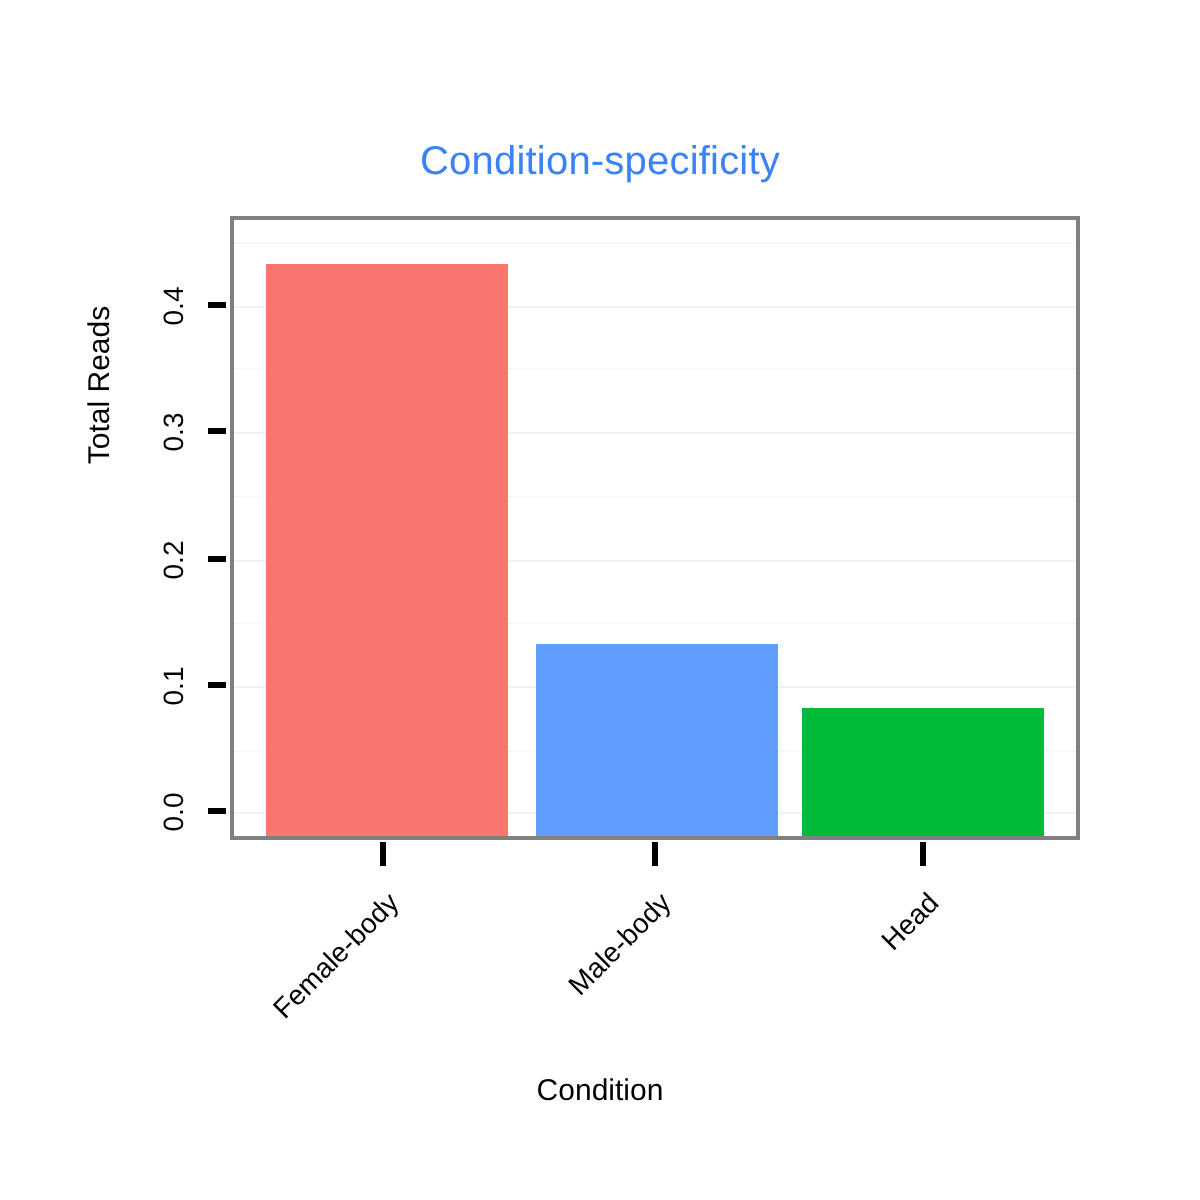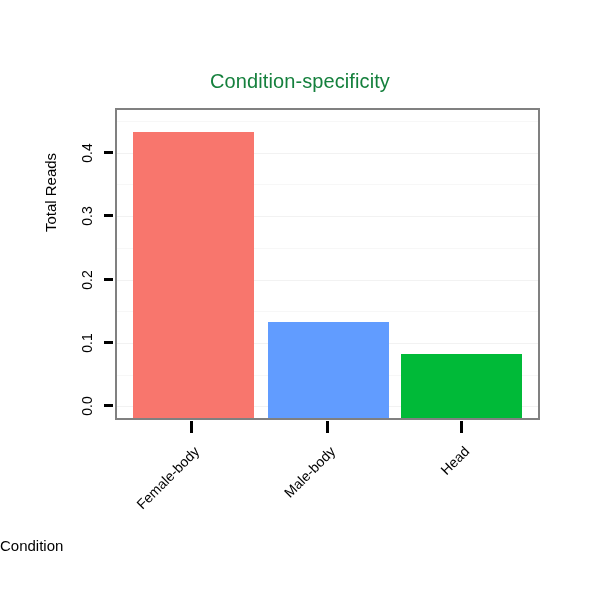--- a/index.html
+++ b/index.html
@@ -13,21 +13,21 @@
   }
   #figure{position:absolute;left:0;top:0;width:600px;height:600px;}
 
   
   #chart-title{
     position:absolute;
     left:0;top:70px;width:600px;
     text-align:center;
     font-size:20px;
     letter-spacing:0.1px;
-    color:#15803d;
+    color:#3b82f6;
   }
 
   
   #plot-panel{
     position:absolute;
     left:115px;top:108px;
     width:425px;height:312px;
     background:#ffffff;
     border:2px solid #808080;
     box-sizing:border-box;
@@ -90,20 +90,21 @@
     position:absolute;
     font-size:14px;
     white-space:nowrap;
     transform:rotate(-45deg);
     transform-origin:right top;
     text-align:right;
   }
   #x-axis-title{
     position:absolute;
     left:0;top:537px;width:600px;
+    text-align:center;
     font-size:15px;
   }
 </style>
 </head>
 <body>
 
 <div id="figure">
 
   <div id="chart-title">Condition-specificity</div>
 

